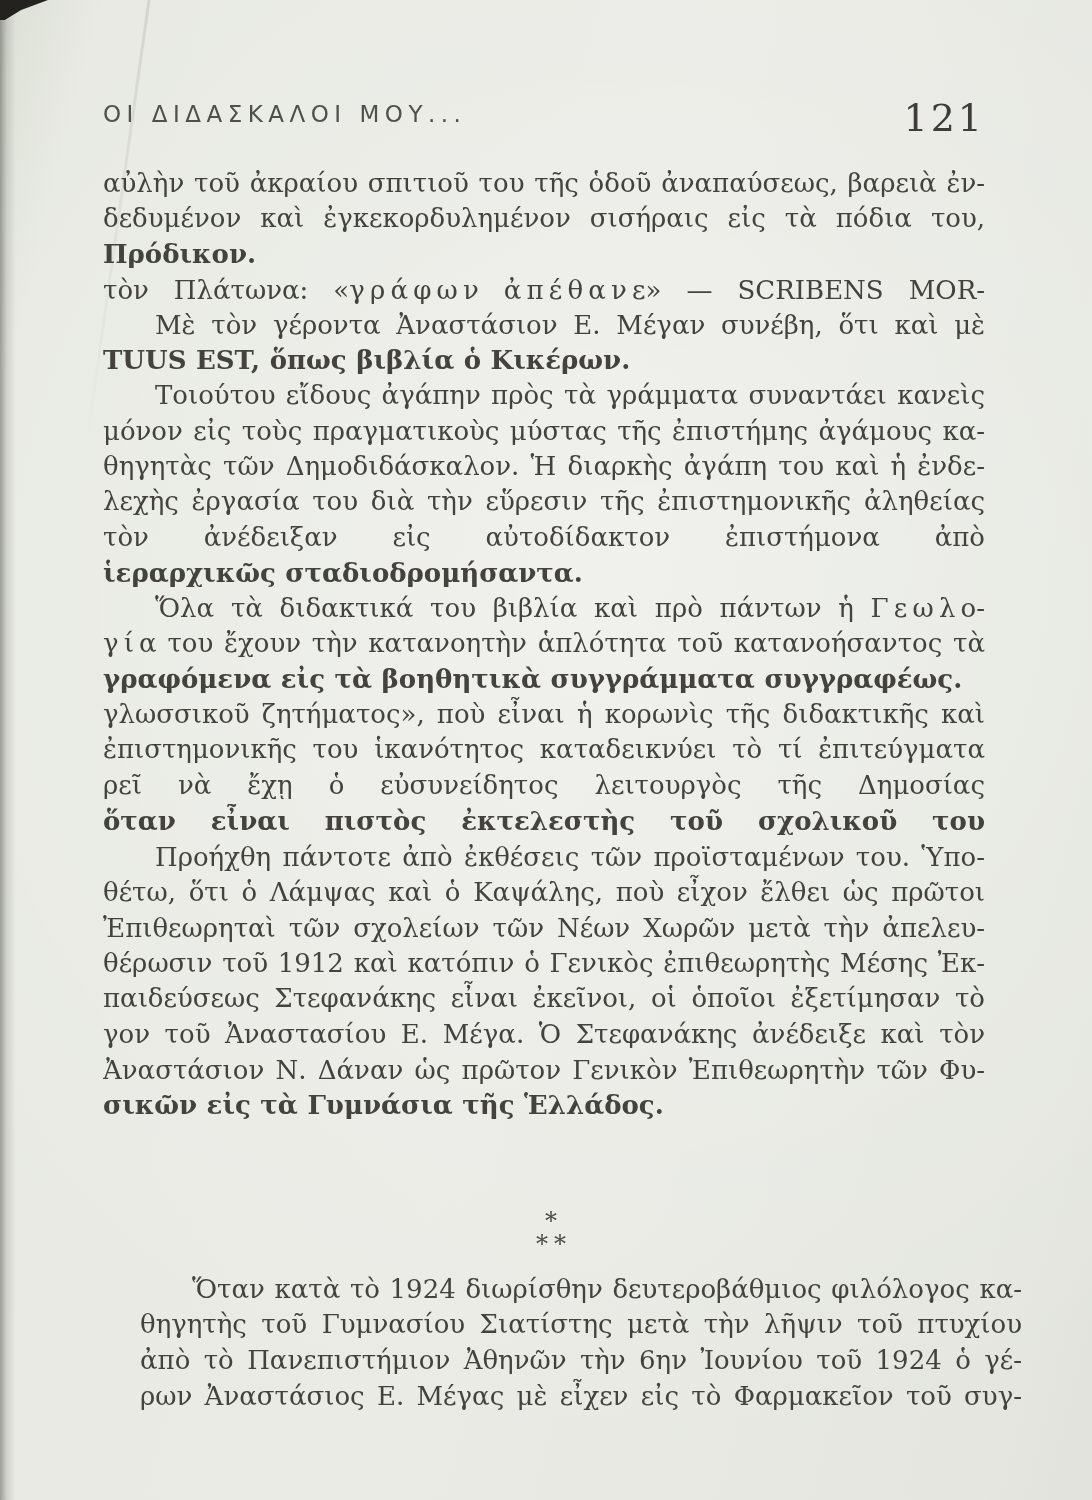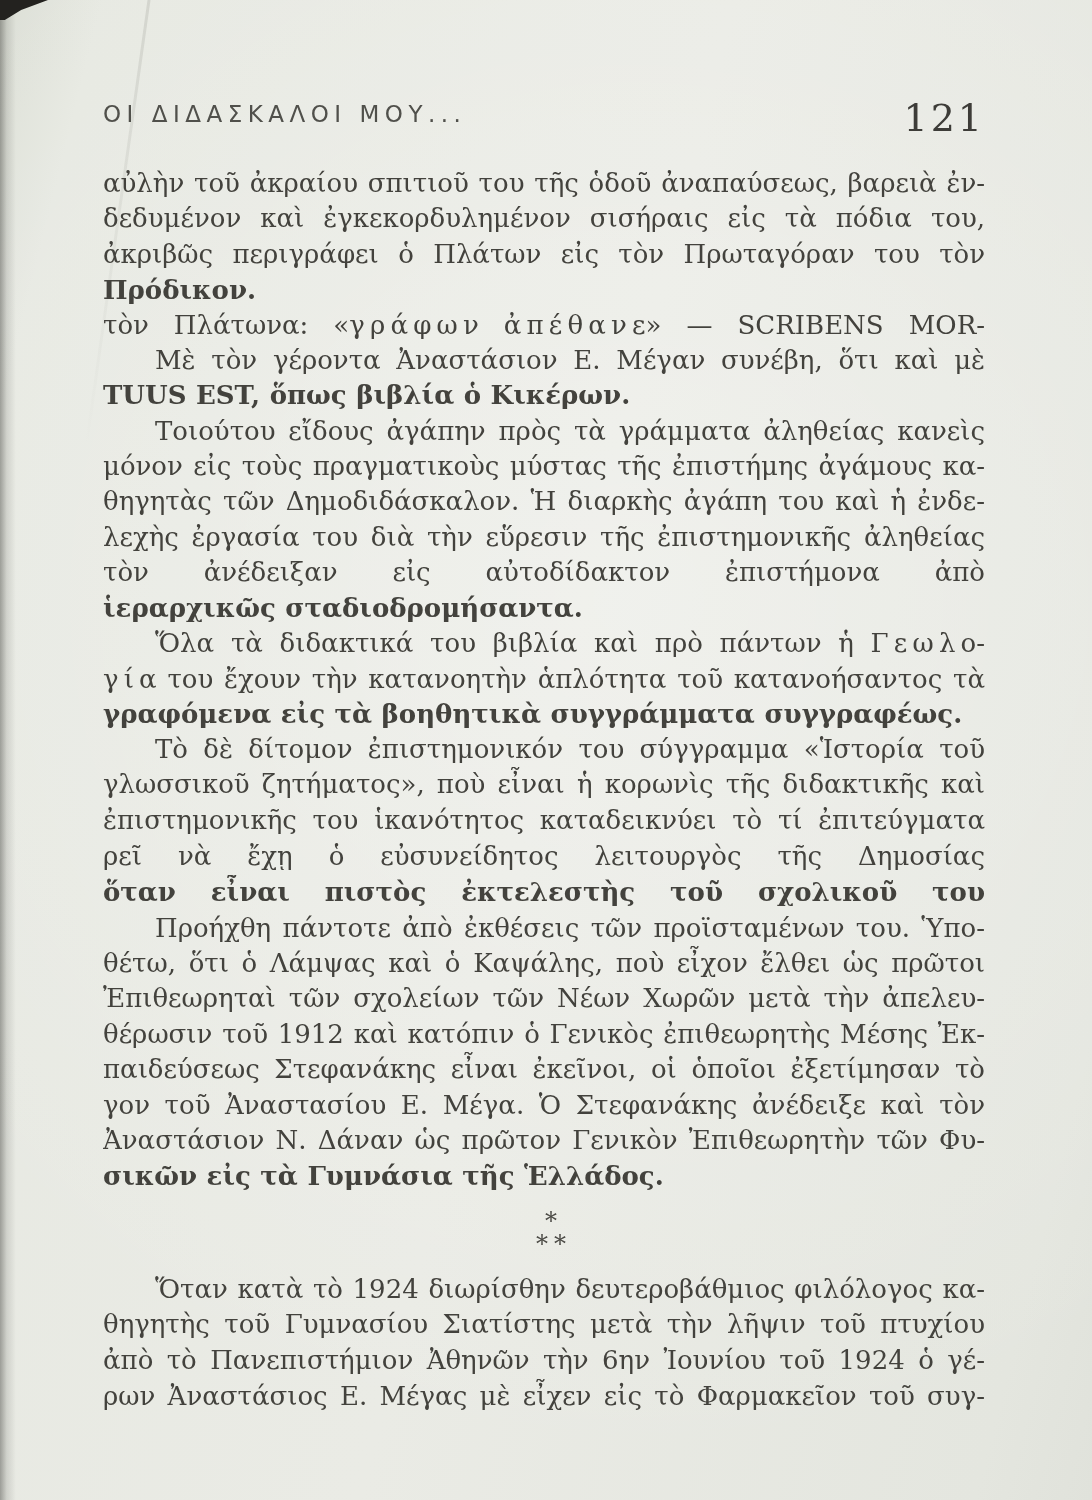--- a/index.html
+++ b/index.html
@@ -36,21 +36,21 @@
   }
   .running-title {
     font-family:"DejaVu Sans","Liberation Sans",sans-serif;
     font-size:23px; letter-spacing:5.5px; color:#50504b; padding-top:5px;
     white-space:nowrap;
   }
   .page-number { font-size:38px; letter-spacing:3px; color:#3d3c38; }
   
   .block { position:absolute; left:103px; width:882px; }
   .block1 { top:166px; }
-  .block2 { top:1272px; }
+  .block2 { top:1272px;margin-left:37px; }
   .line {
     font-size:26px; line-height:35.3px;
     text-align:justify; text-align-last:justify;
     word-spacing:0.5px; white-space:normal; overflow:hidden; max-height:36px;
     color:#43423d;
   }
   .plast { text-align-last:left;font-weight:bold; }
   .indent { text-indent:52px; }
   
   .asterism {
@@ -68,35 +68,33 @@
   <div class="crease"></div>
 
   <div class="header">
     <div class="running-title">ΟΙ ΔΙΔΑΣΚΑΛΟΙ ΜΟΥ...</div>
     <div class="page-number">121</div>
   </div>
 
   <div class="block block1">
     <div class="line">αὐλὴν τοῦ ἀκραίου σπιτιοῦ του τῆς ὁδοῦ ἀναπαύσεως, βαρειὰ ἐν-</div>
     <div class="line">δεδυμένον καὶ ἐγκεκορδυλημένον σισήραις εἰς τὰ πόδια του, ὅπως</div>
-    <div class="line">ἀκριβῶς περιγράφει ὁ Πλάτων εἰς τὸν Πρωταγόραν του τὸν</div>
     <div class="line plast">Πρόδικον.</div>
     <div class="line">τὸν Πλάτωνα: «γ ρ ά φ ω ν ἀ π έ θ α ν ε» — SCRIBENS MOR-</div>
     <div class="line indent">Μὲ τὸν γέροντα Ἀναστάσιον Ε. Μέγαν συνέβη, ὅτι καὶ μὲ</div>
     <div class="line plast">TUUS EST, ὅπως βιβλία ὁ Κικέρων.</div>
-    <div class="line indent">Τοιούτου εἴδους ἀγάπην πρὸς τὰ γράμματα ἀληθείας κανεὶς</div>
+    <div class="line indent">Τοιούτου εἴδους ἀγάπην πρὸς τὰ γράμματα συναντάει κανεὶς</div>
     <div class="line">μόνον εἰς τοὺς πραγματικοὺς μύστας τῆς ἐπιστήμης ἀγάμους κα-</div>
     <div class="line">θηγητὰς τῶν Δημοδιδάσκαλον. Ἡ διαρκὴς ἀγάπη του καὶ ἡ ἐνδε-</div>
     <div class="line">λεχὴς ἐργασία του διὰ τὴν εὕρεσιν τῆς ἐπιστημονικῆς ἀληθείας</div>
     <div class="line">τὸν ἀνέδειξαν εἰς αὐτοδίδακτον ἐπιστήμονα ἀπὸ Δημοδιδάσκαλον</div>
     <div class="line plast">ἱεραρχικῶς σταδιοδρομήσαντα.</div>
     <div class="line indent">Ὅλα τὰ διδακτικά του βιβλία καὶ πρὸ πάντων ἡ Γ ε ω λ ο-</div>
     <div class="line">γ ί α του ἔχουν τὴν κατανοητὴν ἁπλότητα τοῦ κατανοήσαντος τὰ</div>
     <div class="line plast">γραφόμενα εἰς τὰ βοηθητικὰ συγγράμματα συγγραφέως.</div>
-    <div class="line indent">Τὸ δὲ δίτομον ἐπιστημονικόν του σύγγραμμα «Ἱστορία τοῦ</div>
     <div class="line">γλωσσικοῦ ζητήματος», ποὺ εἶναι ἡ κορωνὶς τῆς διδακτικῆς καὶ</div>
     <div class="line">ἐπιστημονικῆς του ἱκανότητος καταδεικνύει τὸ τί ἐπιτεύγματα ἠμπο-</div>
     <div class="line">ρεῖ νὰ ἔχῃ ὁ εὐσυνείδητος λειτουργὸς τῆς Δημοσίας ἐκπαιδεύσεως,</div>
     <div class="line plast">ὅταν εἶναι πιστὸς ἐκτελεστὴς τοῦ σχολικοῦ του καθήκοντος.</div>
     <div class="line indent">Προήχθη πάντοτε ἀπὸ ἐκθέσεις τῶν προϊσταμένων του. Ὑπο-</div>
     <div class="line">θέτω, ὅτι ὁ Λάμψας καὶ ὁ Καψάλης, ποὺ εἶχον ἔλθει ὡς πρῶτοι</div>
     <div class="line">Ἐπιθεωρηταὶ τῶν σχολείων τῶν Νέων Χωρῶν μετὰ τὴν ἀπελευ-</div>
     <div class="line">θέρωσιν τοῦ 1912 καὶ κατόπιν ὁ Γενικὸς ἐπιθεωρητὴς Μέσης Ἐκ-</div>
     <div class="line">παιδεύσεως Στεφανάκης εἶναι ἐκεῖνοι, οἱ ὁποῖοι ἐξετίμησαν τὸ ἔρ-</div>
     <div class="line">γον τοῦ Ἀναστασίου Ε. Μέγα. Ὁ Στεφανάκης ἀνέδειξε καὶ τὸν</div>

